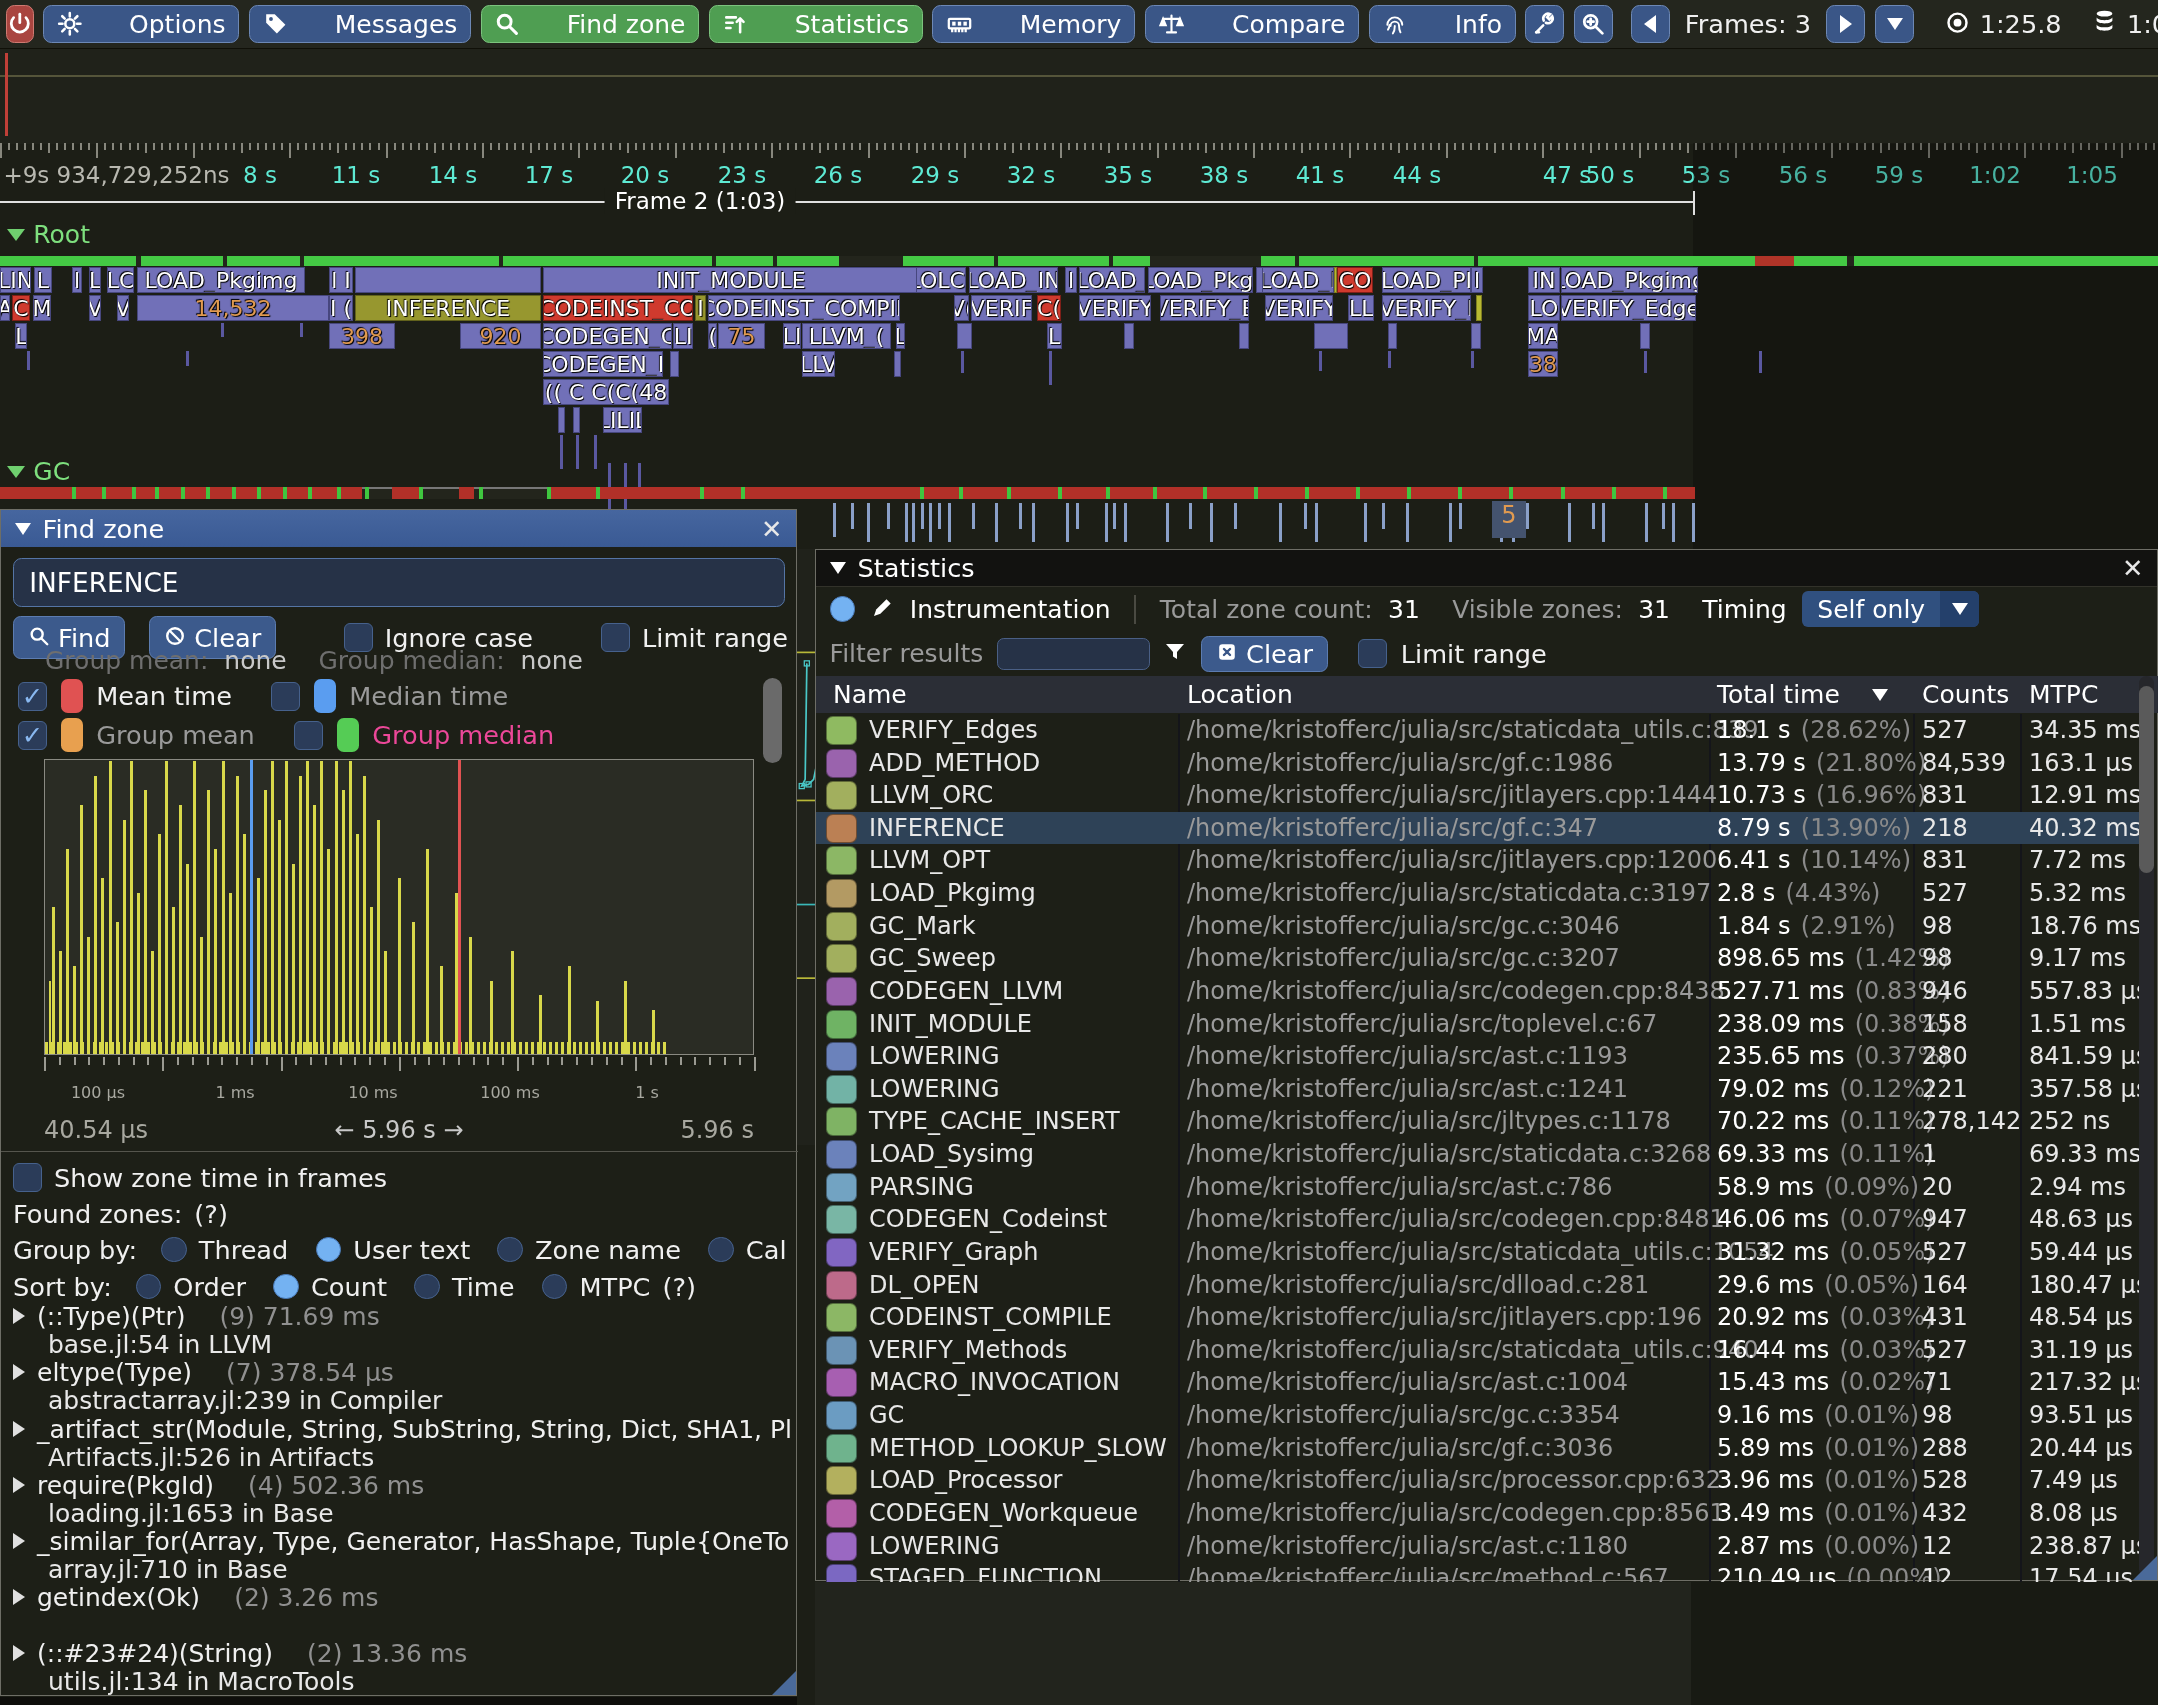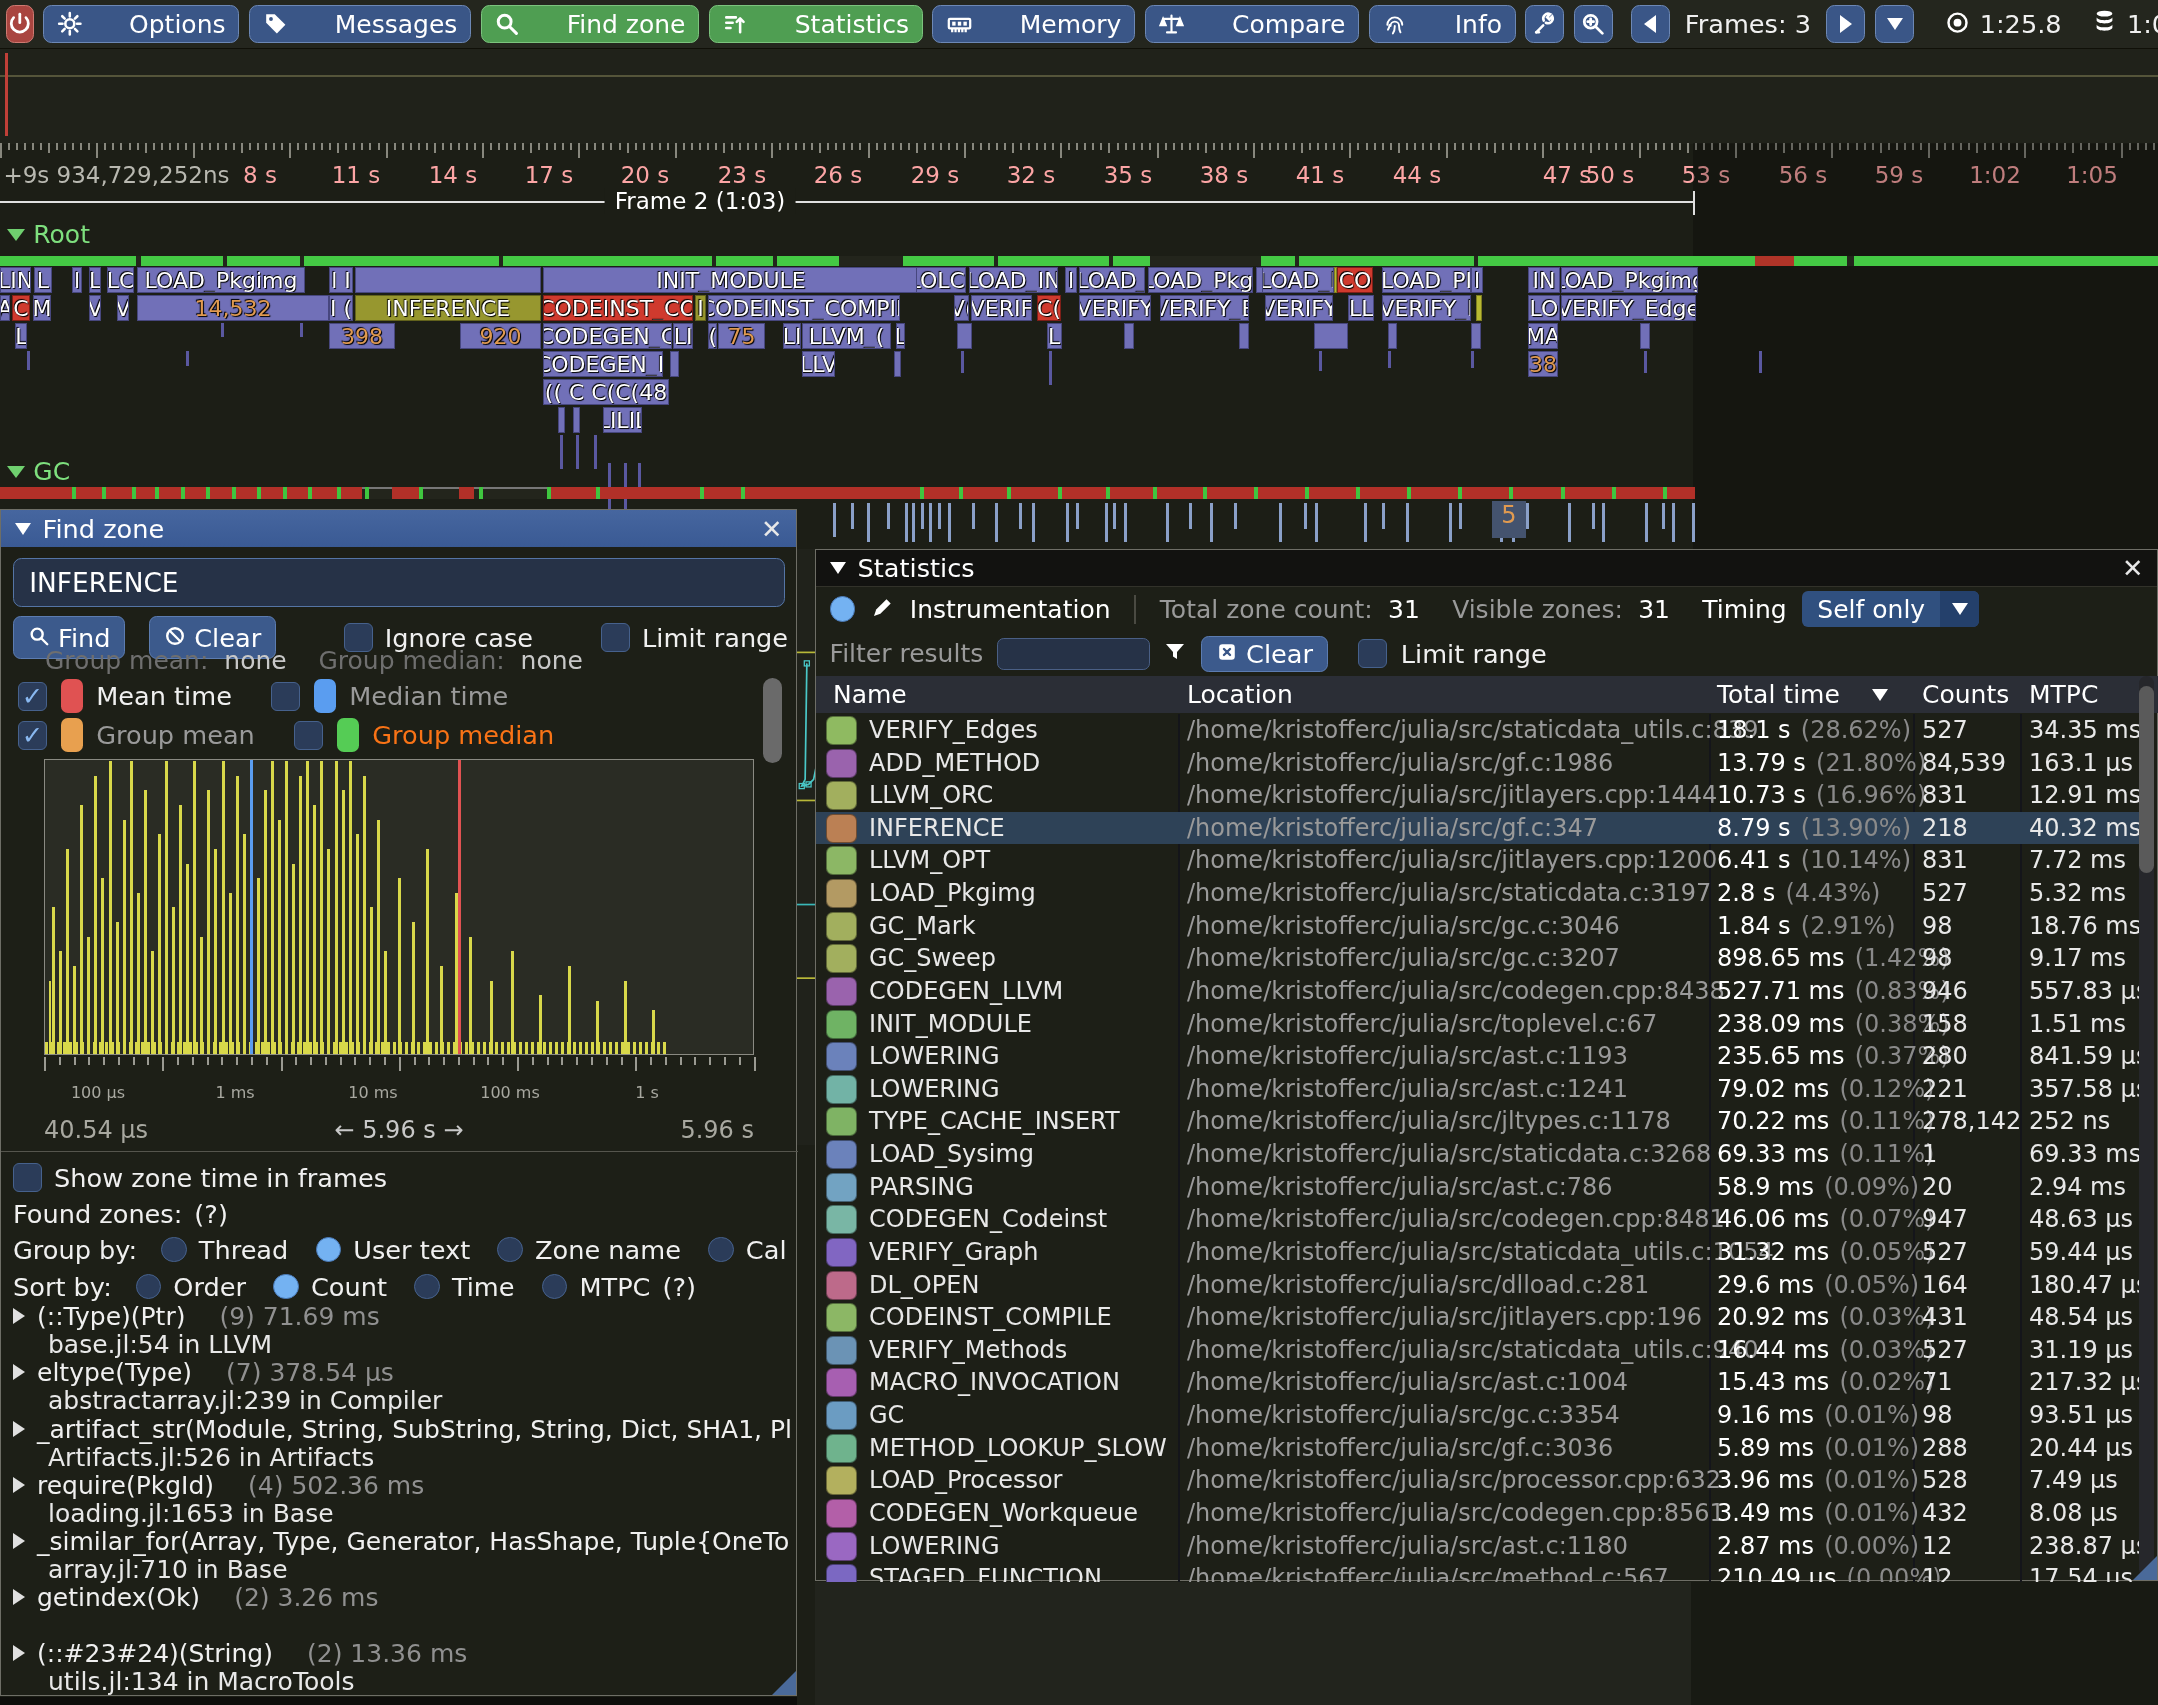--- a/index.html
+++ b/index.html
@@ -21,21 +21,21 @@
   #frames-label { font-size:25.6px; color:#f0f0f0; margin:0 5.1px; white-space:nowrap; }
 
   
   #frames-strip { position:absolute; left:0; top:49px; width:2158px; height:95px; background:#20221a; }
   #strip-hline { position:absolute; left:0; top:26.4px; width:2158px; height:1.7px; background:#55553a; }
   #strip-redline { position:absolute; left:5.1px; top:4.3px; width:3.4px; height:83px; background:#c04038; }
 
   
   #ruler { position:absolute; left:0; top:143px; width:2158px; height:44px; }
   .rtick { position:absolute; top:0; width:1.7px; background:#87877d; }
-  .rlabel { position:absolute; top:19px; font-size:23px; color:#fca5a5; transform:translateX(-50%); white-space:nowrap; }
+  .rlabel { position:absolute; top:19px; font-size:23px; color:#5eead4; transform:translateX(-50%); white-space:nowrap; }
   #ruler-origin { position:absolute; left:3.4px; top:19px; font-size:23px; color:#b8b8b0; white-space:nowrap; }
 
   
   #frame-line { position:absolute; left:0; top:201px; width:1693px; height:1.7px; background:#e0e0e0; }
   #frame-line-cap { position:absolute; left:1693px; top:191px; width:1.7px; height:24px; background:#e0e0e0; }
   #frame-label { position:absolute; left:700px; top:188px; transform:translateX(-50%); background:#1c1e16; padding:0 10.2px; font-size:23px; color:#fff; white-space:nowrap; z-index:2; }
 
   .collapser { position:absolute; display:flex; align-items:center; gap:8.5px; font-size:25px; color:#7ee07e; }
   .tri-green { width:0; height:0; border-left:9.4px solid transparent; border-right:9.4px solid transparent; border-top:12.8px solid #6fd06f; }
 
@@ -964,21 +964,21 @@
     <div class="legend-row" id="fz-legend-2" style="top:208px;">
         <div class="cb checked">
           <span>✓</span>
         </div>
         <div class="swatch" style="background: rgb(232, 160, 79);"></div>
         <span class="legend-label" style="color: rgb(154, 154, 154);">Group mean</span>
         <div class="cb">
           <span>✓</span>
         </div>
         <div class="swatch" style="background: rgb(85, 204, 85);"></div>
-        <span class="legend-label" style="color: #f97316;">Group median</span>
+        <span class="legend-label" style="color: #ec4899;">Group median</span>
       </div>
 
     <div id="fz-hist">
       <div id="hist-base"></div>
     <div class="hbar" style="left: 3.5px; height: 73px;"></div>
         <div class="hbar" style="left: 7px; height: 147px;"></div>
         <div class="hbar" style="left: 14px; height: 103px;"></div>
         <div class="hbar" style="left: 21px; height: 205px;"></div>
         <div class="hbar" style="left: 28px; height: 88px;"></div>
         <div class="hbar" style="left: 35px; height: 249px;"></div>

